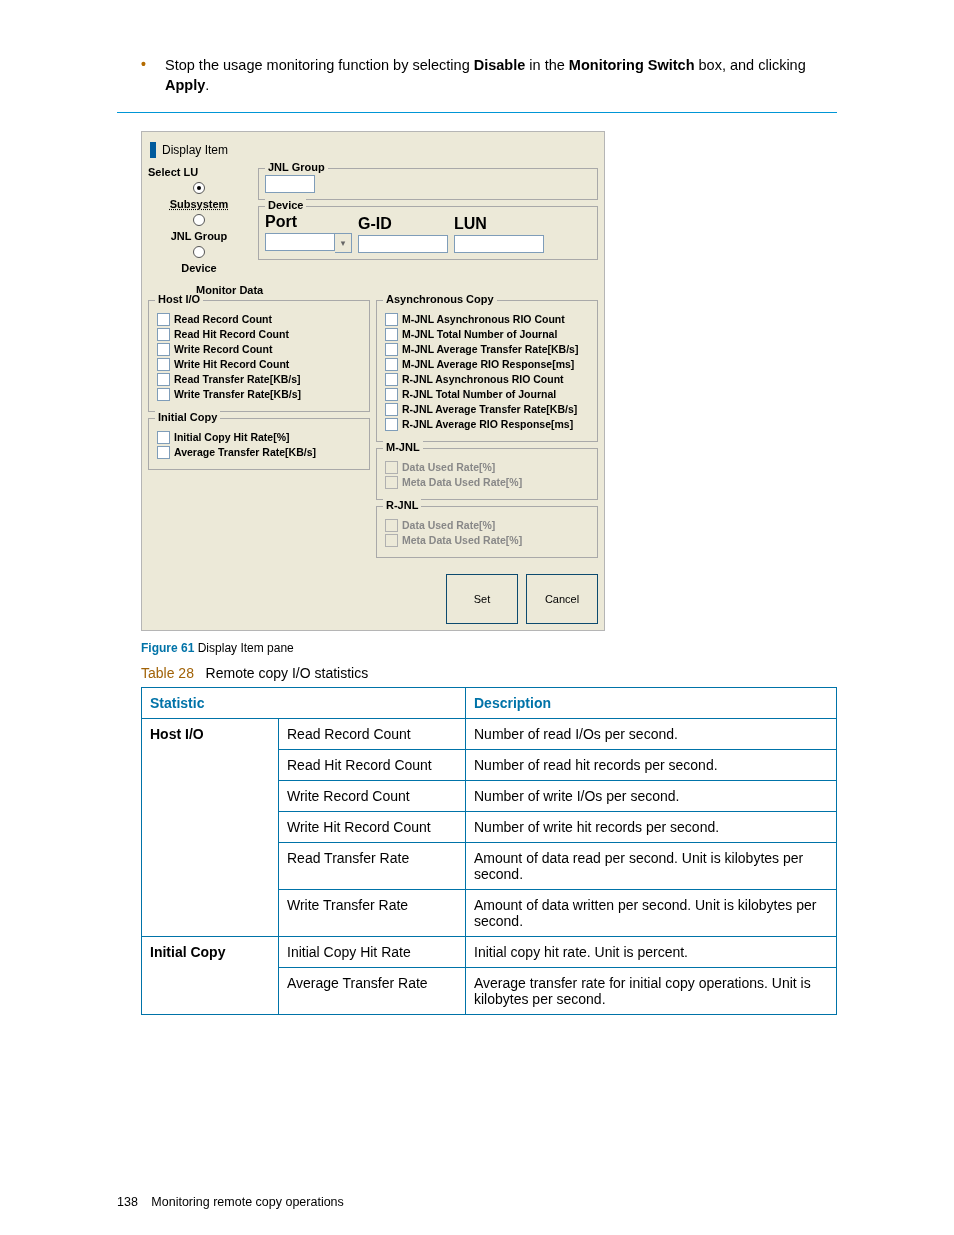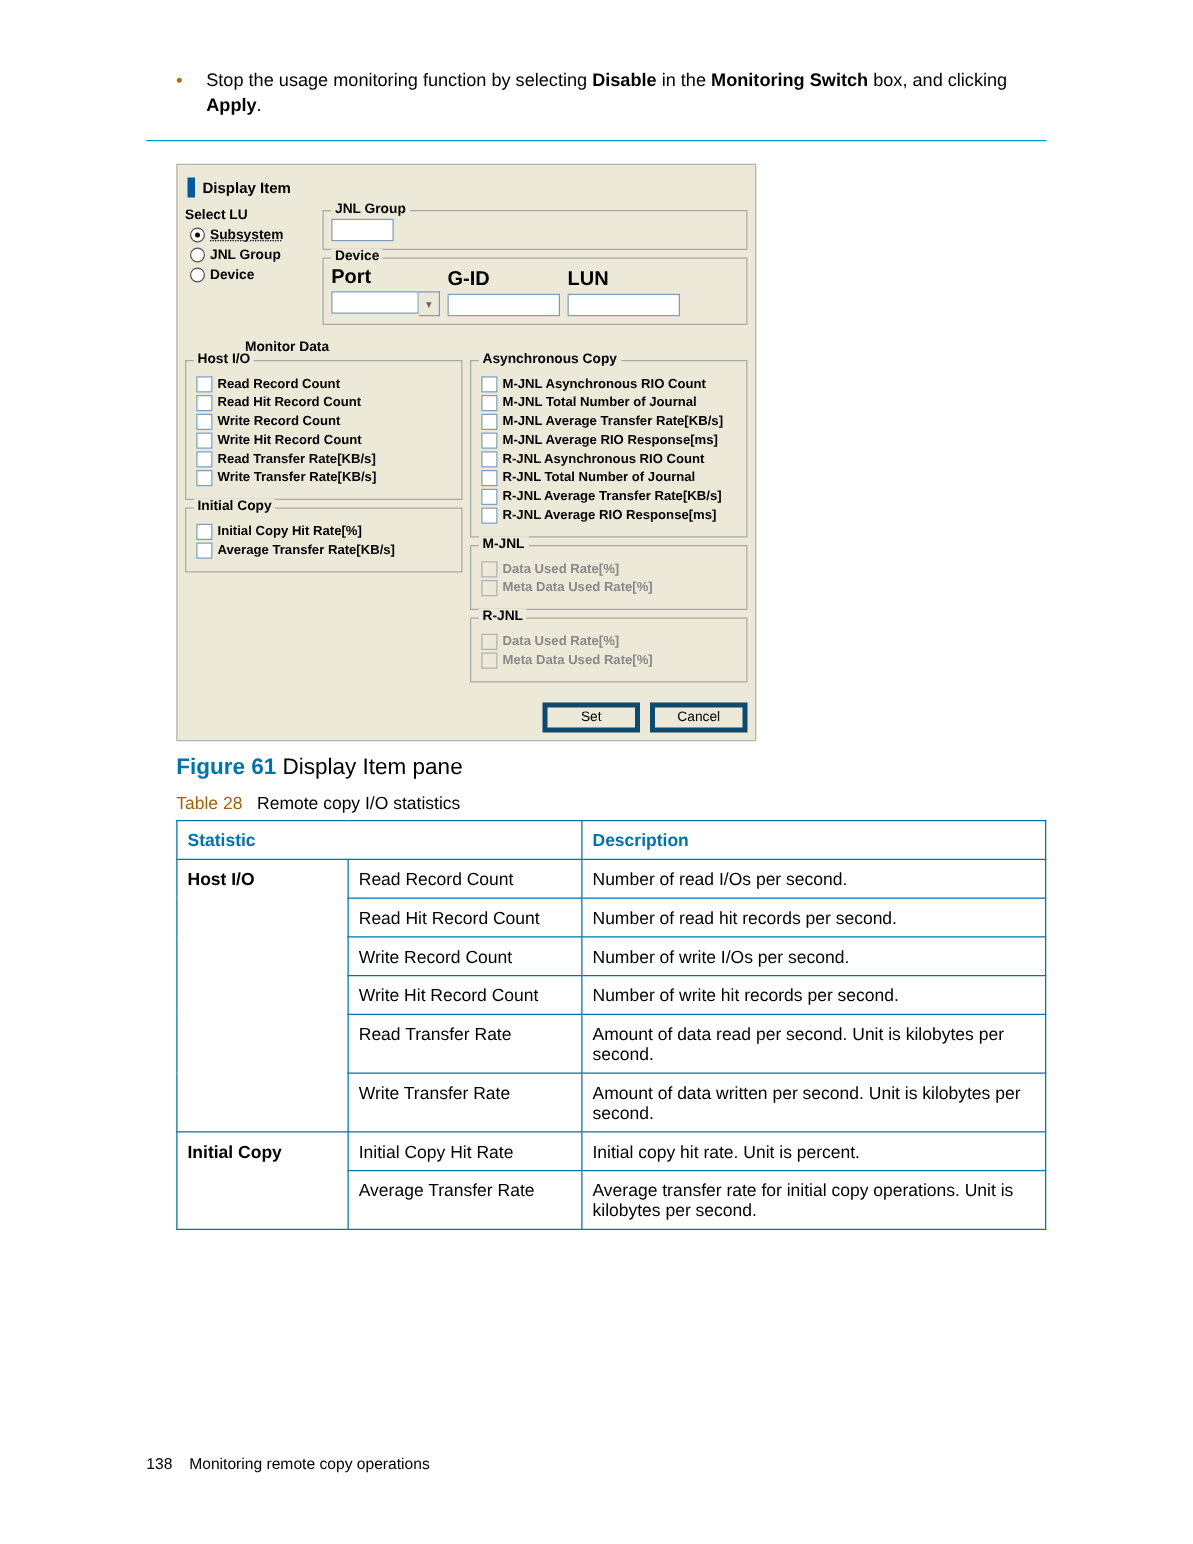--- a/index.html
+++ b/index.html
@@ -46,21 +46,21 @@
     box-sizing: border-box;
     padding: 6px;
     margin-left: 24px;
     font-family: Tahoma, Arial, sans-serif;
     font-size: 11px;
     color: #000;
   }
   .shot-header {
     display: flex;
     align-items: center;
-    font-weight: bold;
+    font-weight: normal;
     font-size: 12px;
     padding: 4px 2px 8px 2px;
   }
   .shot-header-bar {
     width: 6px;
     height: 16px;
     background: #005a9c;
     margin-right: 6px;
   }
   .shot-top {
@@ -73,20 +73,21 @@
   }
   .select-lu-title {
     font-weight: bold;
     margin-bottom: 4px;
   }
   .radio-row {
     display: flex;
     align-items: center;
     gap: 4px;
     margin: 4px 0 4px 4px;
+    flex-direction: column;
   }
   .radio {
     width: 10px; height: 10px; border: 1px solid #555; border-radius: 50%;
     display: inline-flex; align-items: center; justify-content: center; background:#fff;
   }
   .radio.checked::after { content:""; width:4px; height:4px; background:#000; border-radius:50%; }
   .radio-label { font-weight: bold; }
   .radio-label.dotted { text-decoration: underline dotted; }
 
   .fieldset {
@@ -126,26 +127,26 @@
   .col { flex:1; min-width:0; }
   .cb-row { display:flex; align-items:center; gap:4px; margin:2px 0; }
   .cb {
     width:11px; height:11px; border:1px solid #7f9db9; background:#fff; flex-shrink:0;
   }
   .cb-row.disabled .cb { background:#ece9d8; border-color:#b0b0b0; }
   .cb-row.disabled span { color:#888;text-align:center; }
   .cb-row span { font-weight:bold; font-size:10.5px; white-space:nowrap; }
   .btn-row { display:flex; justify-content:flex-end; gap:8px; margin-top:10px; }
   .btn {
-    border:4px solid #0c4a6e; background:#ece9d8; padding:2px 0;
+    border:1px solid #0c4a6e; background:#ece9d8; padding:18px 0;
     width:70px; text-align:center; font-size:11px; font-family: Tahoma, Arial, sans-serif;
   }
 
   
-  .fig-cap { margin: 10px 0 10px 24px; font-size:18px; }
+  .fig-cap { margin: 10px 0 10px 24px; font-size:12px; }
   .fig-cap .fignum { color:#0073a8; font-weight:bold; }
   .tab-cap { margin: 8px 0 6px 24px; font-size:14px; }
   .tab-cap .tabnum { color:#a16207; font-weight:normal; }
 
   
   table.dtab {
     border-collapse: collapse;
     width: calc(100% - 24px);
     margin-left: 24px;
     font-size: 14px;

